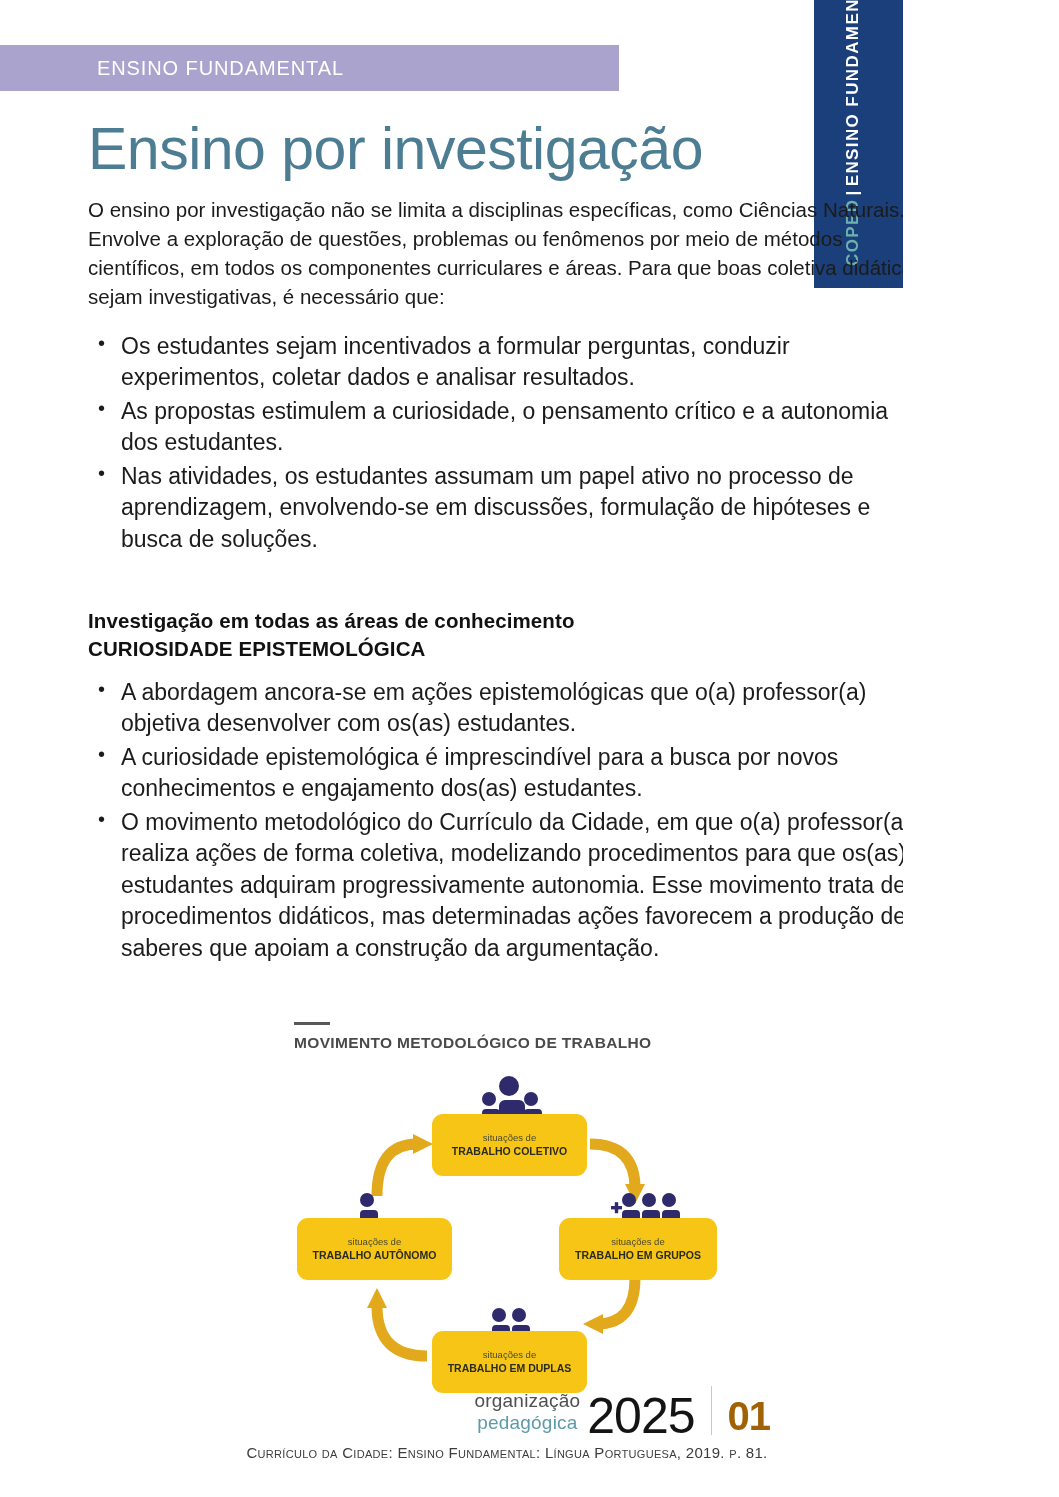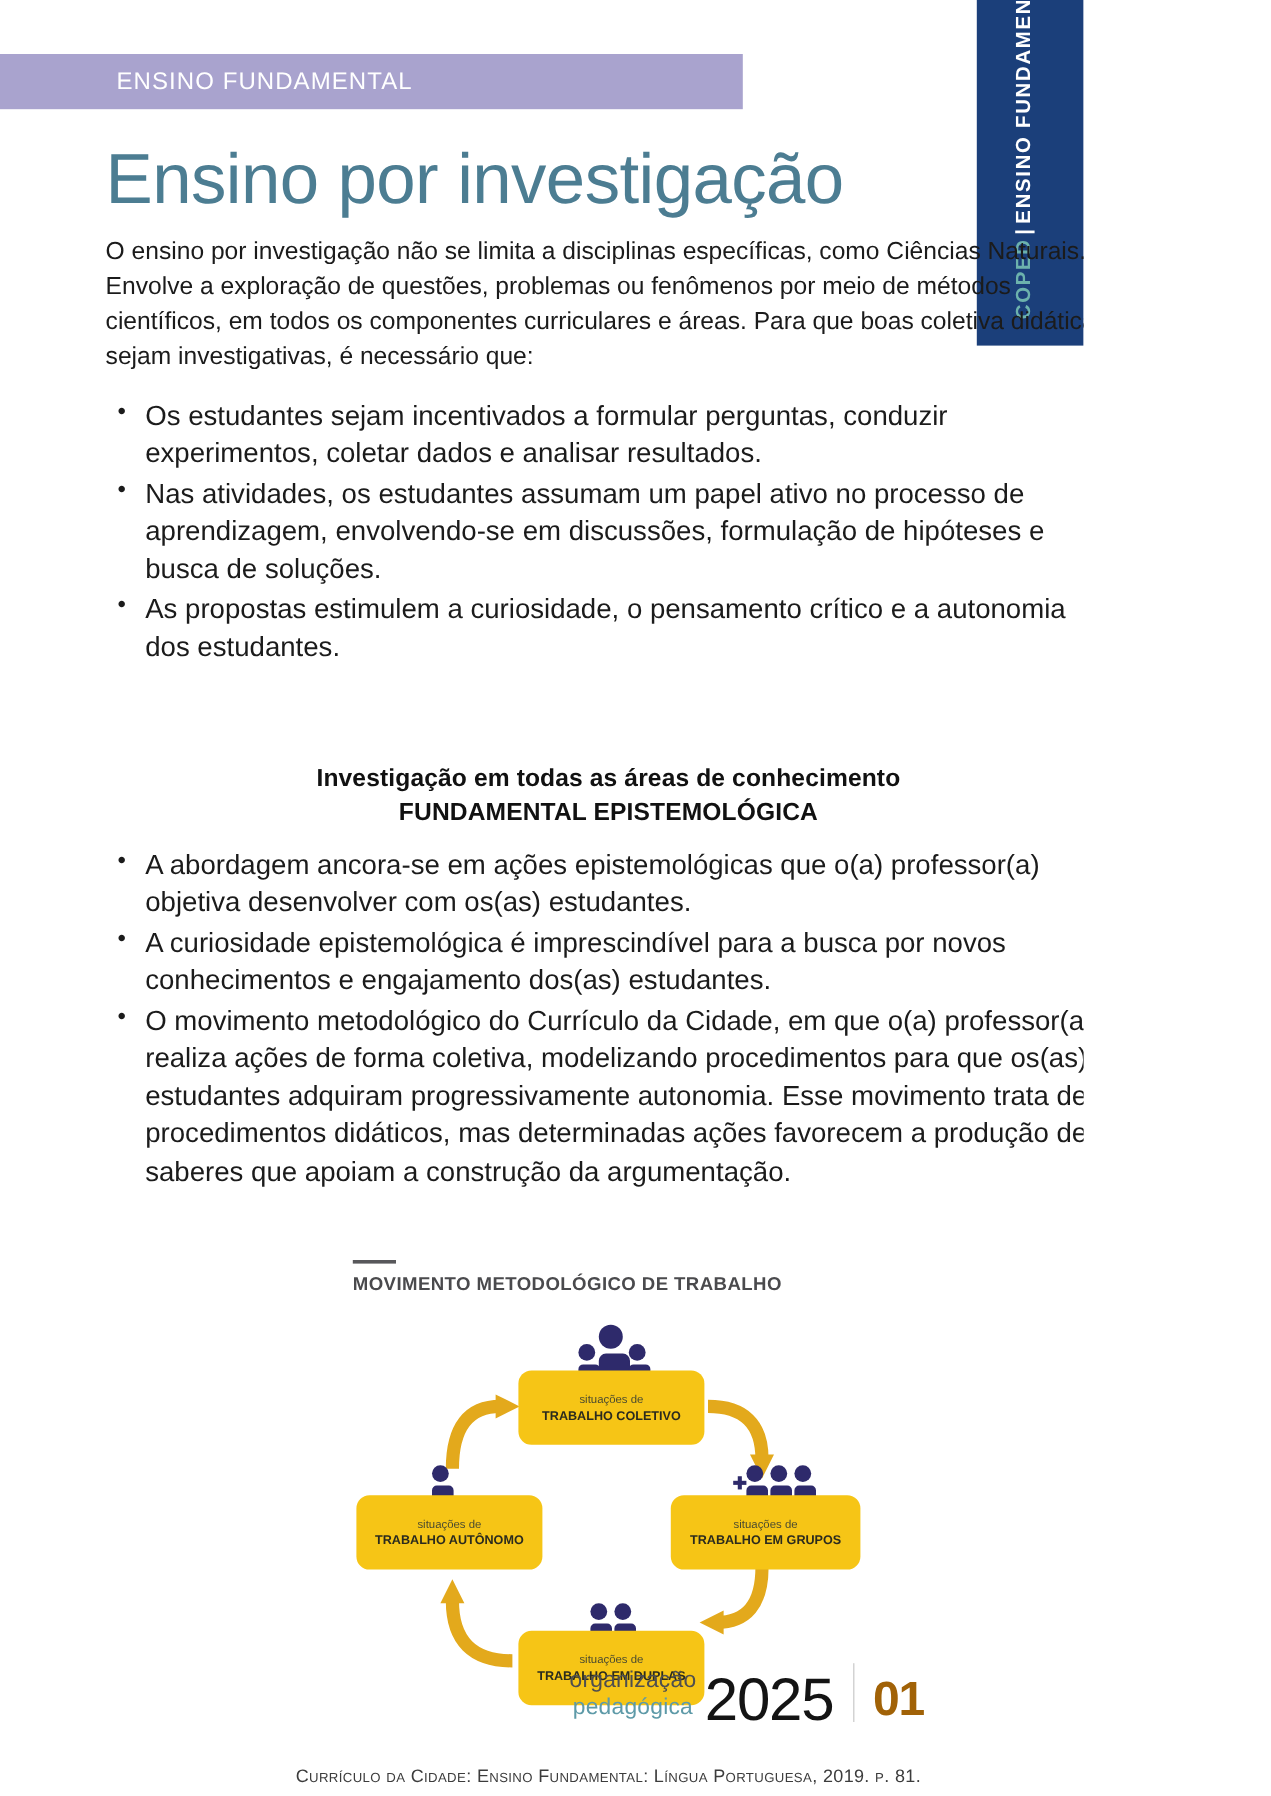--- a/index.html
+++ b/index.html
@@ -104,23 +104,22 @@
   ul.bullets li::before {
     content: "\2022";
     position: absolute;
     left: 10px;
     top: -1px;
     font-size: 20px;
     color: #1b1b1b;
   }
 
   .section-heading {
-    margin-top: 80px;
+    margin-top: 52px;
     margin-bottom: 14px;
-    text-align: center;
   }
   .section-heading .ln {
     display: block;
     font-size: 20.5px;
     font-weight: bold;
     line-height: 1.35;
     color: #111111;
     letter-spacing: 0.1px;
   }
 
@@ -213,27 +212,27 @@
   </div>
 
   <div class="content">
 
     <h1 class="page-title">Ensino por investigação</h1>
 
     <p class="intro">O ensino por investigação não se limita a disciplinas específicas, como Ciências Naturais. Envolve a exploração de questões, problemas ou fenômenos por meio de métodos científicos, em todos os componentes curriculares e áreas. Para que boas coletiva didáticas sejam investigativas, é necessário que:</p>
 
     <ul class="bullets">
       <li>Os estudantes sejam incentivados a formular perguntas, conduzir experimentos, coletar dados e analisar resultados.</li>
+      <li>As propostas estimulem a curiosidade, o pensamento crítico e a autonomia dos estudantes.</li>
       <li>Nas atividades, os estudantes assumam um papel ativo no processo de aprendizagem, envolvendo-se em discussões, formulação de hipóteses e busca de soluções.</li>
-      <li>As propostas estimulem a curiosidade, o pensamento crítico e a autonomia dos estudantes.</li>
     </ul>
 
     <div class="section-heading">
       <span class="ln">Investigação em todas as áreas de conhecimento</span>
-      <span class="ln">FUNDAMENTAL EPISTEMOLÓGICA</span>
+      <span class="ln">CURIOSIDADE EPISTEMOLÓGICA</span>
     </div>
 
     <ul class="bullets">
       <li>A abordagem ancora-se em ações epistemológicas que o(a) professor(a) objetiva desenvolver com os(as) estudantes.</li>
       <li>A curiosidade epistemológica é imprescindível para a busca por novos conhecimentos e engajamento dos(as) estudantes.</li>
       <li>O movimento metodológico do Currículo da Cidade, em que o(a) professor(a) realiza ações de forma coletiva, modelizando procedimentos para que os(as) estudantes adquiram progressivamente autonomia. Esse movimento trata de procedimentos didáticos, mas determinadas ações favorecem a produção de saberes que apoiam a construção da argumentação.</li>
     </ul>
 
     <div class="figure">
       <div class="fig-rule"></div>

